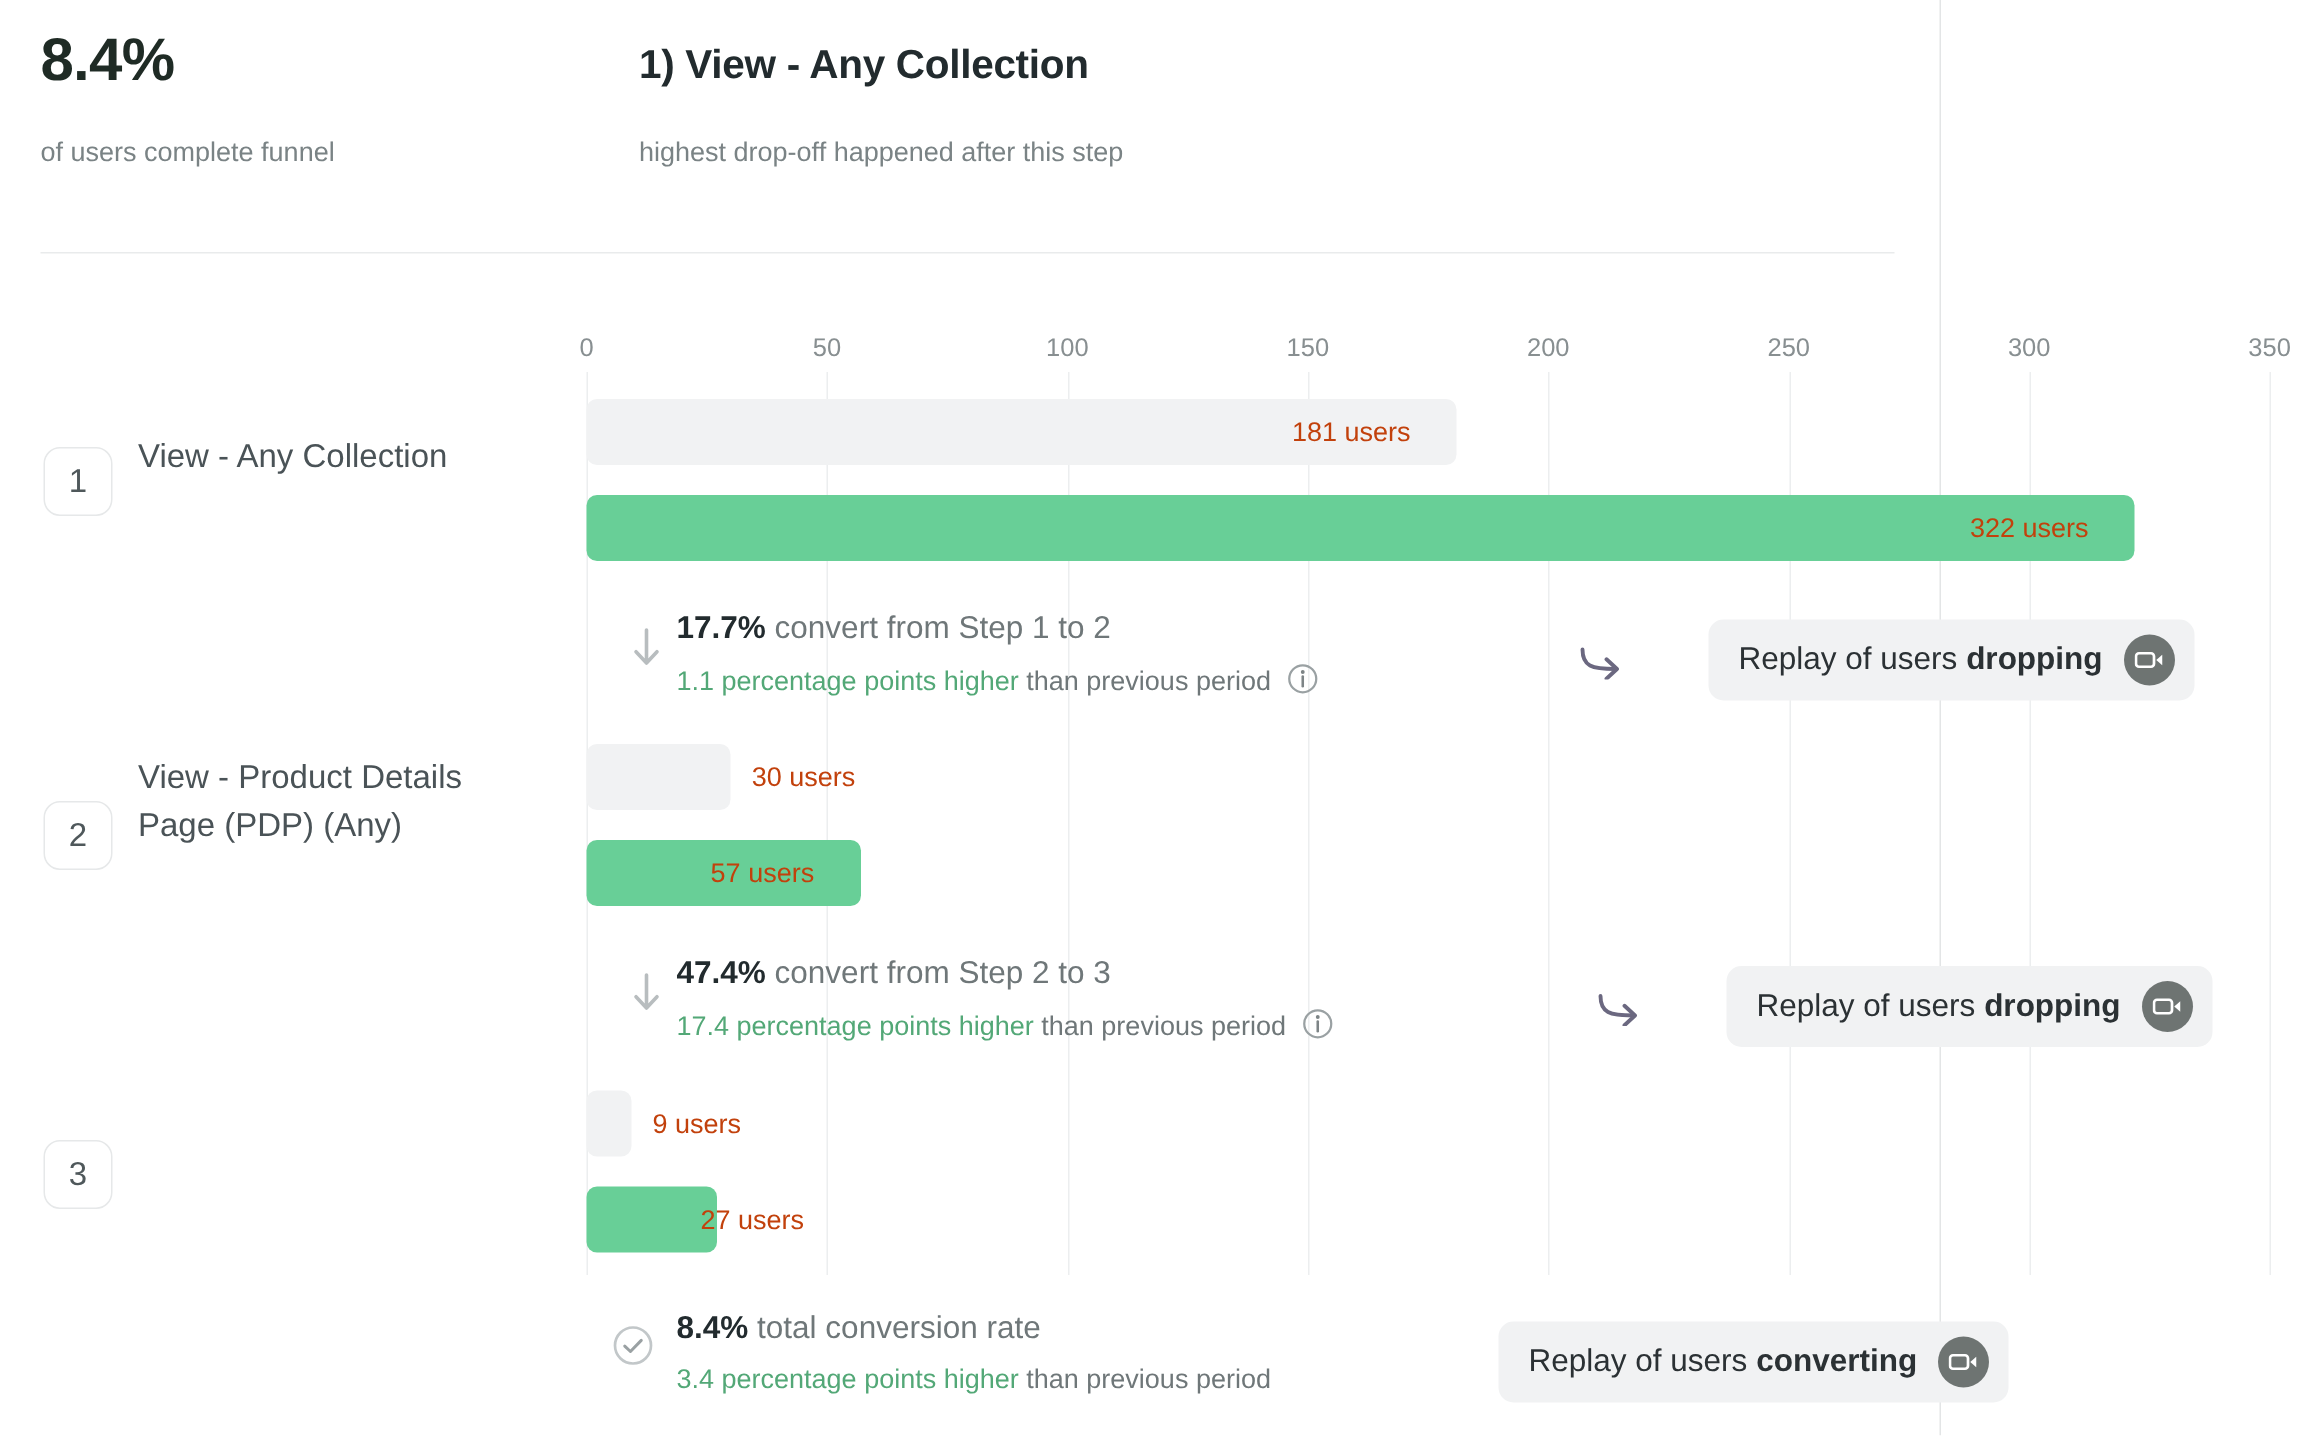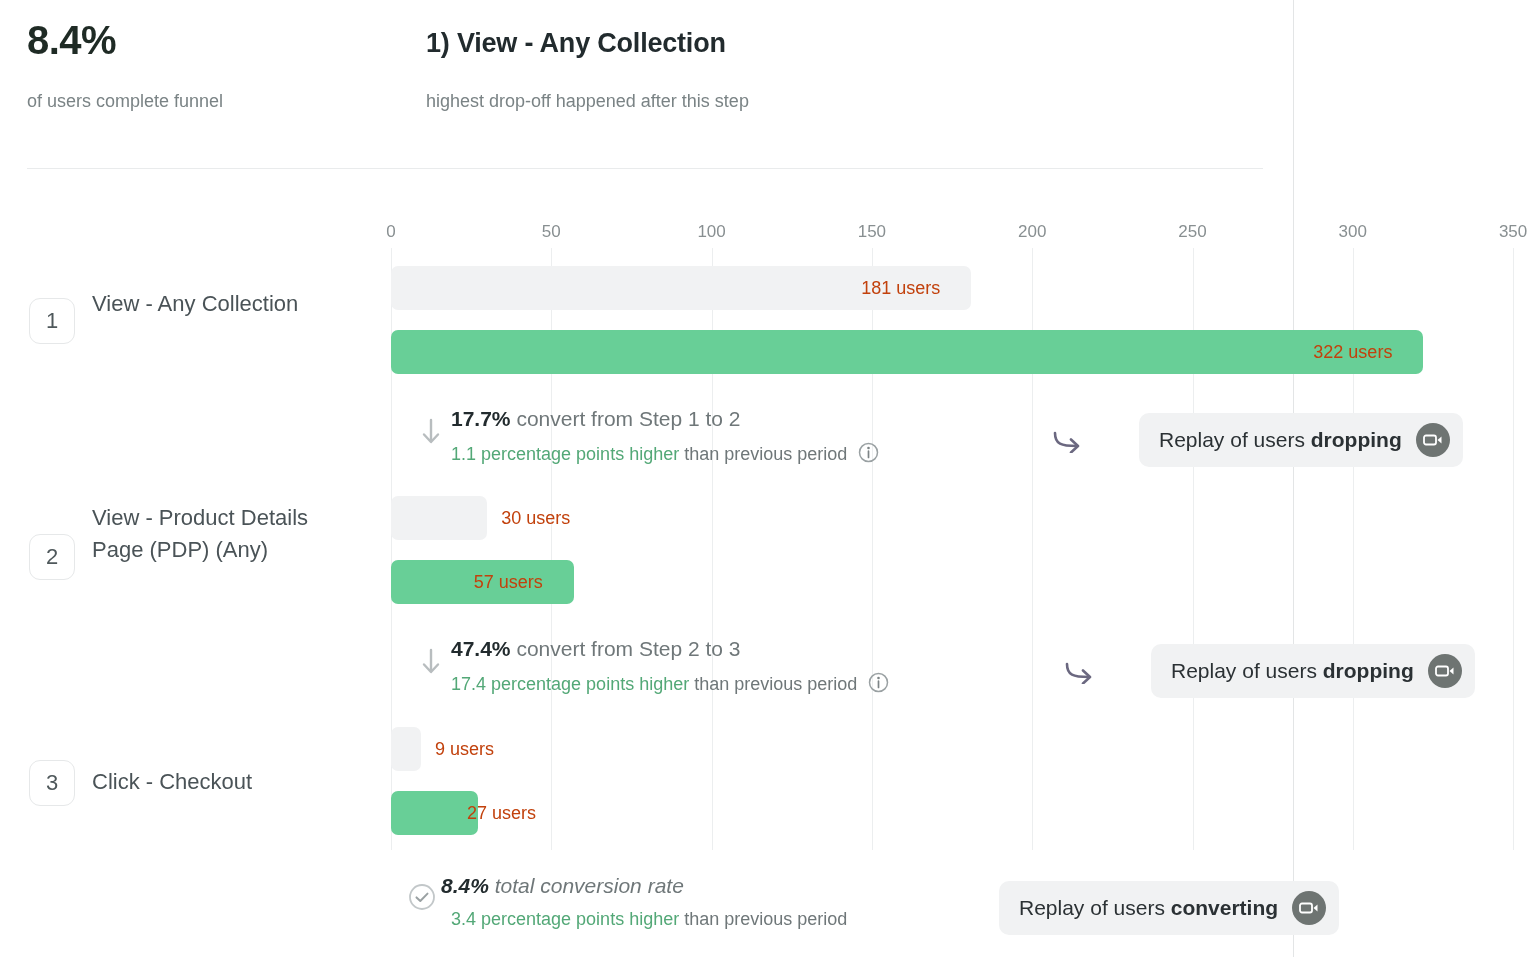--- a/index.html
+++ b/index.html
@@ -144,21 +144,20 @@
       <div class="bar-val" style="top: 266px; left: 861.286px;">181 users</div>
       <div class="bar curr" style="left: 391px; top: 330px; width: 1032.33px;"></div>
       <div class="bar-val" style="top: 330px; left: 1313.33px;">322 users</div>
       <div class="step-badge" style="left: 29px; top: 534px;">2</div>
       <div class="step-label" style="top: 502px;">View - Product Details Page (PDP) (Any)</div>
       <div class="bar prev" style="left: 391px; top: 496px; width: 96.18px;"></div>
       <div class="bar-val" style="top: 496px; left: 501.18px;">30 users</div>
       <div class="bar curr" style="left: 391px; top: 560px; width: 182.742px;"></div>
       <div class="bar-val" style="top: 560px; left: 473.742px;">57 users</div>
       <div class="step-badge" style="left: 29px; top: 760px;">3</div>
-      <div class="step-label" style="top: 766px;">Click - Checkout</div>
       <div class="bar prev" style="left: 391px; top: 727px; width: 30px;"></div>
       <div class="bar-val" style="top: 727px; left: 435px;">9 users</div>
       <div class="bar curr" style="left: 391px; top: 791px; width: 86.562px;"></div>
       <div class="bar-val" style="top: 791px; left: 467px;">27 users</div>
     </div>
 
   <div class="conv" style="left:420px; top:402px;">
     <svg class="conv-arrow" style="left:0px; top:16px;" viewBox="0 0 22 28">
       <path d="M11 2 L11 23 M4 16.5 L11 24 L18 16.5" fill="none" stroke="#b8bdbf" stroke-width="2.4" stroke-linecap="round" stroke-linejoin="round"></path>
     </svg>
@@ -226,21 +225,21 @@
         </svg>
       </span>
     </button>
   </div>
 
   <div class="conv" style="left:408px; top:869px;">
     <svg class="check-icon" style="left:0px; top:14px;" viewBox="0 0 28 28">
       <circle cx="14" cy="14" r="12" fill="none" stroke="#c2c7c9" stroke-width="1.8"></circle>
       <path d="M8.5 14.4 L12.3 18 L19.5 10.6" fill="none" stroke="#9aa1a3" stroke-width="2" stroke-linecap="round" stroke-linejoin="round"></path>
     </svg>
-    <div class="conv-line1" style="left:33px; top:5px;font-style:italic;">
+    <div class="conv-line1" style="left:43px; top:5px;">
       <b>8.4%</b>
       <span>total conversion rate</span>
     </div>
     <div class="conv-line2" style="left:43px; top:40px;">
       <span class="up">3.4 percentage points higher</span>
       <span>than previous period</span>
     </div>
   </div>
 
   <div class="replay-wrap" style="left:999px; top:881px;">

